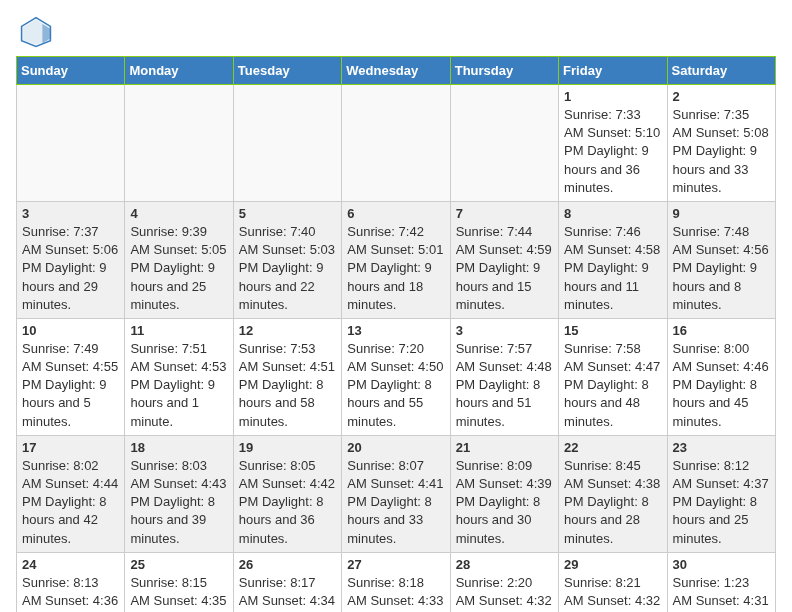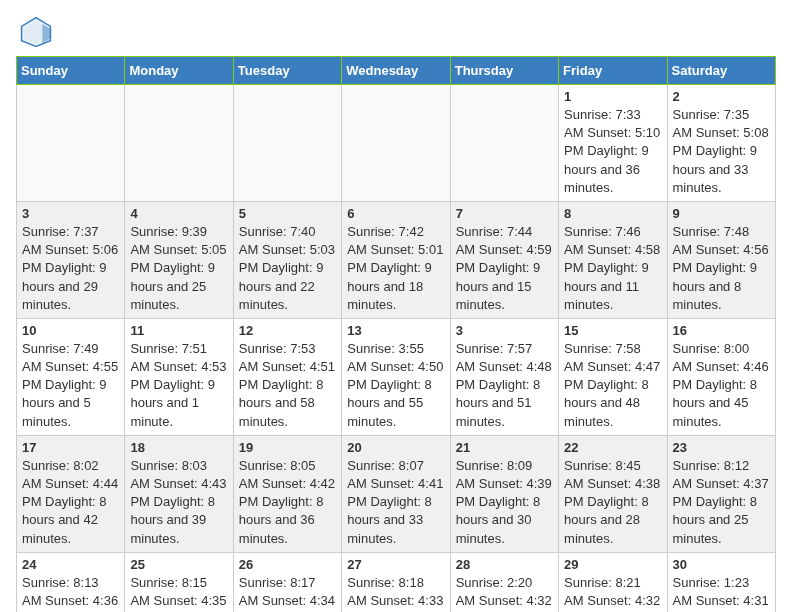--- a/index.html
+++ b/index.html
@@ -206,21 +206,21 @@
 Daylight: 9 hours and 1 minute.</div>
           </td>
           <td class="day-cell">
             <span class="day-num">12</span>
             <div class="day-info">Sunrise: 7:53 AM
 Sunset: 4:51 PM
 Daylight: 8 hours and 58 minutes.</div>
           </td>
           <td class="day-cell">
             <span class="day-num">13</span>
-            <div class="day-info">Sunrise: 3:55 AM
+            <div class="day-info">Sunrise: 7:20 AM
 Sunset: 4:50 PM
 Daylight: 8 hours and 55 minutes.</div>
           </td>
           <td class="day-cell">
             <span class="day-num">3</span>
             <div class="day-info">Sunrise: 7:57 AM
 Sunset: 4:48 PM
 Daylight: 8 hours and 51 minutes.</div>
           </td>
           <td class="day-cell">

